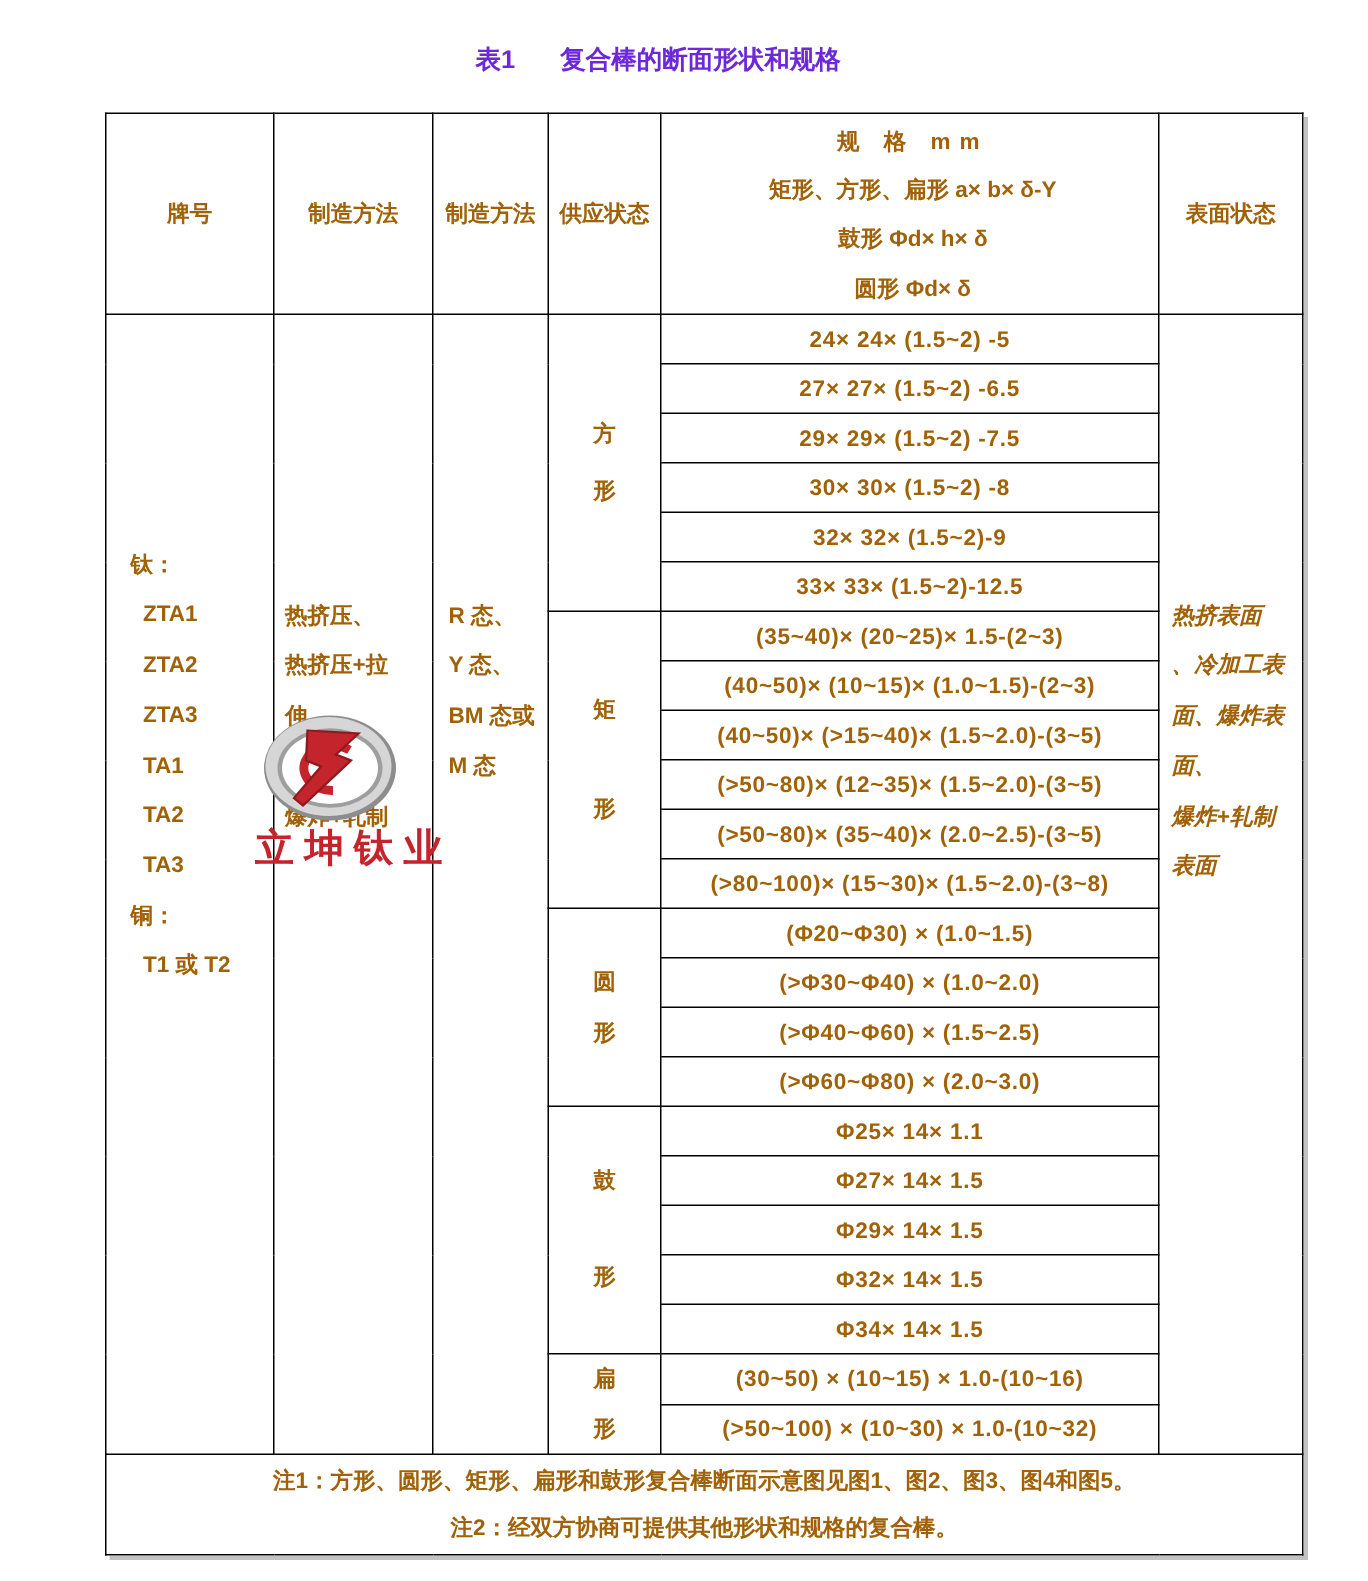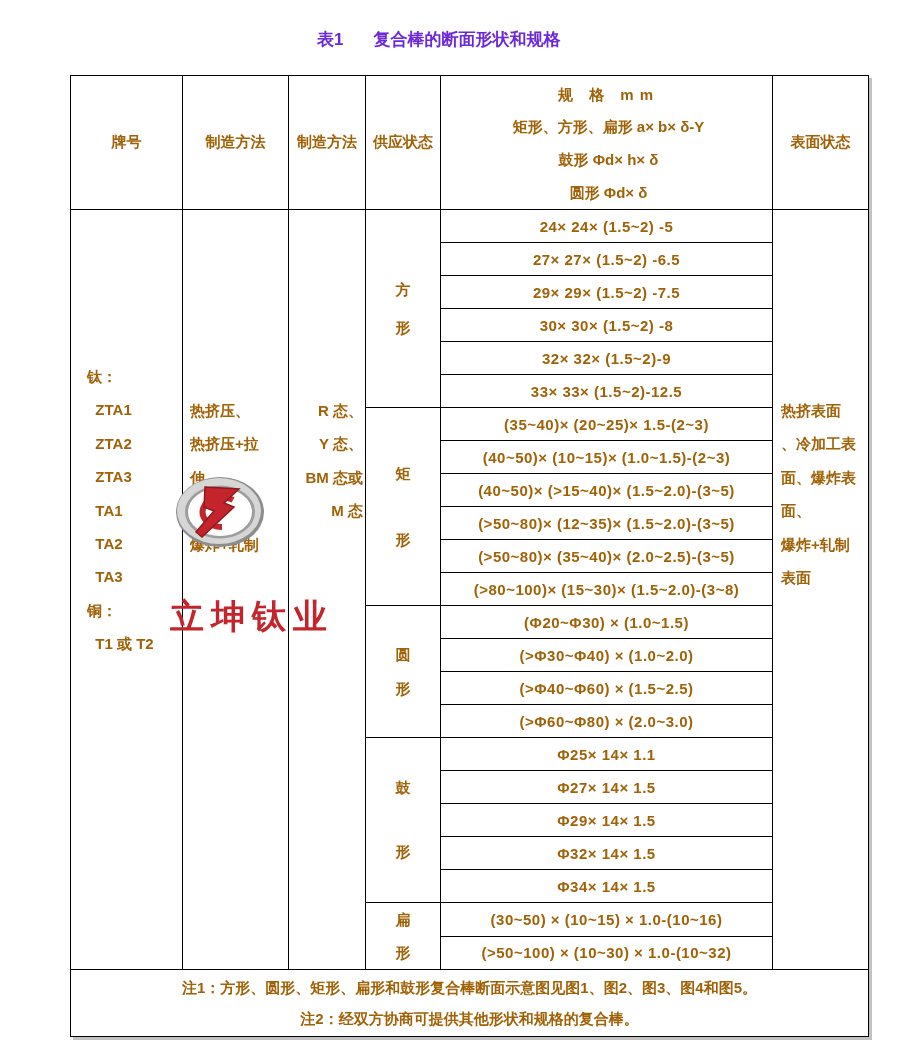--- a/index.html
+++ b/index.html
@@ -35,39 +35,39 @@
   .spec-head .spec-line { line-height:33px; letter-spacing:0;text-align:center; }
   td.grade-cell {
     vertical-align:top; text-align:left; white-space:pre-wrap;
     padding:150px 2px 0 16px; line-height:33.4px;
   }
   td.method-cell {
     vertical-align:top; text-align:left; white-space:pre-wrap;
     padding:184px 2px 0 7px; line-height:33.4px;
   }
   td.supply-cell {
-    vertical-align:top; text-align:right; white-space:pre-wrap;
+    vertical-align:top; text-align:left; white-space:pre-wrap;
     padding:184px 2px 0 10px; line-height:33.4px;
   }
   td.surface-cell {
     vertical-align:top; text-align:left; white-space:pre-wrap;
-    padding:184px 2px 0 8px; line-height:33.4px;
+    padding:184px 2px 0 8px; line-height:33.4px;font-style:italic;
   }
   td.shape-cell {
     text-align:center; vertical-align:middle; white-space:pre-line;
   }
   td.spec-cell { text-align:center; vertical-align:middle; letter-spacing:0.5px; }
   td.notes-cell { vertical-align:middle; text-align:center; padding:2px 10px; }
   .note-line { line-height:31px; }
   
   .watermark { position:absolute; left:0; top:0; width:912px; height:1054px; pointer-events:none; }
   .wm-logo { position:absolute; left:175px; top:476px; width:90px; height:72px; }
   .wm-red-text {
-    position:absolute; left:170px; top:548px; font-size:34px; font-weight:bold;
-    letter-spacing:7px; color:#c4242b; white-space:nowrap;margin-top:46px;
+    position:absolute; left:170px; top:548px; font-size:26px; font-weight:bold;
+    letter-spacing:7px; color:#c4242b; white-space:nowrap;
   }
   .wm-cn {
     position:absolute; left:265px; top:488px; font-size:41px; font-weight:900;
     letter-spacing:1px; color:#0a0a0a; white-space:nowrap;
   }
   .wm-en {
     position:absolute; left:282px; top:548px; font-size:26px; font-weight:normal;
     color:#9c9c9c; white-space:nowrap;
   }
 </style>

